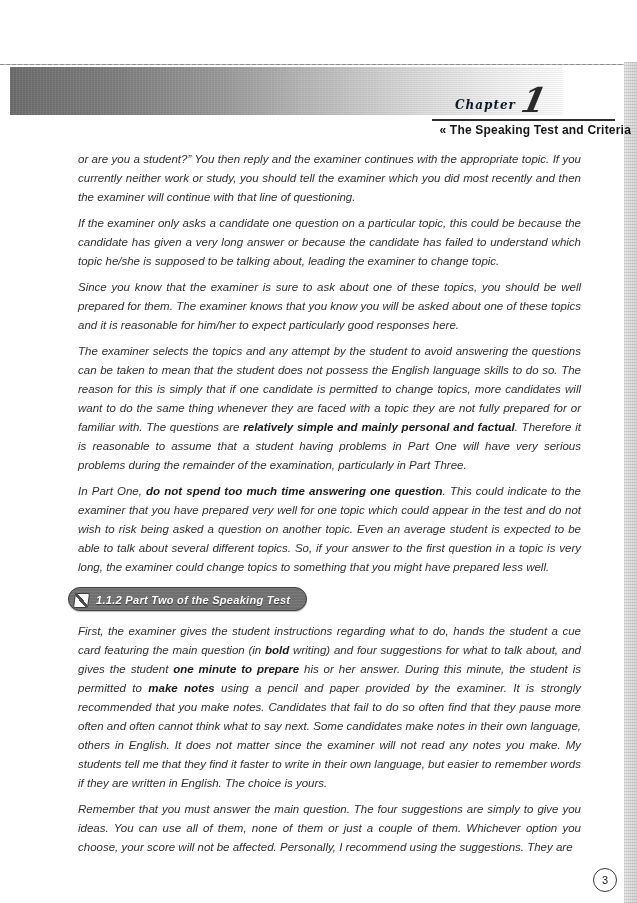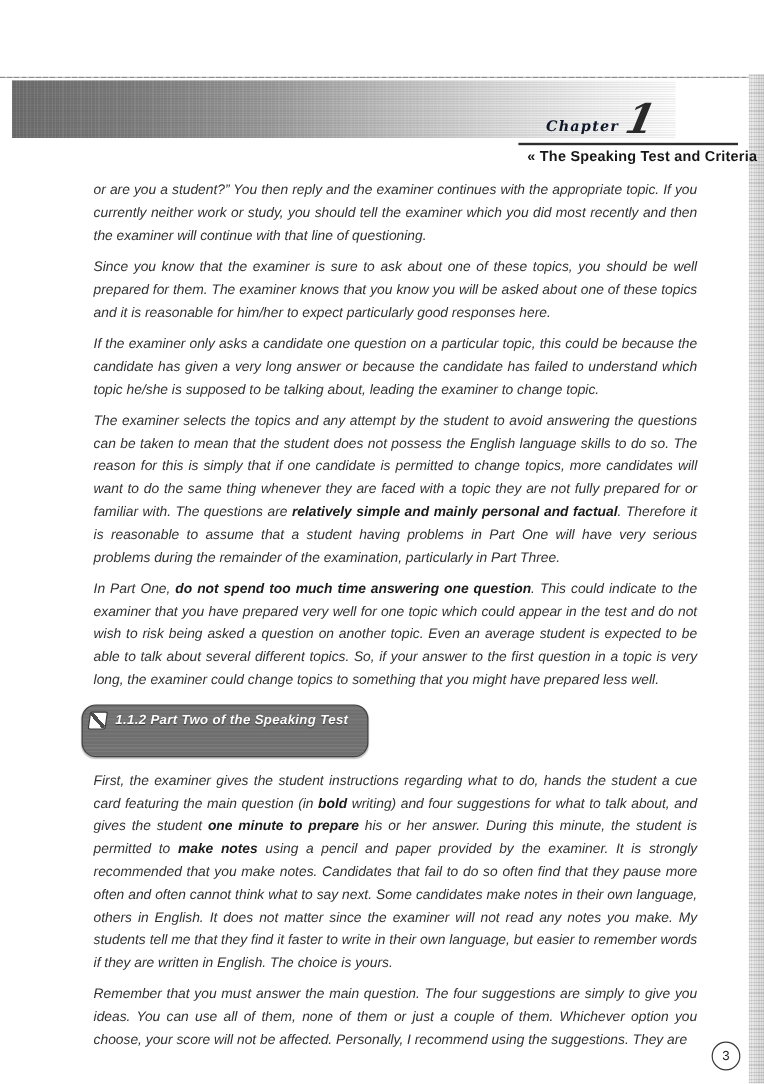--- a/index.html
+++ b/index.html
@@ -62,21 +62,21 @@
   
   .section-heading{
     margin:10px 0 11px -10px;
     display:flex;align-items:center;gap:7px;
     width:fit-content;
     background:
       repeating-linear-gradient(0deg,rgba(255,255,255,.08) 0 1px,transparent 1px 3px),
       #6f6f6f;
     border:1px solid #424242;
     border-radius:12px;
-    padding:3px 16px 20px 5px;
+    padding:3px 16px 0 5px;
     box-shadow:0 1px 1px rgba(0,0,0,.25);
   }
   .heading-icon{
     width:13px;height:13px;flex:0 0 auto;
     background:
       linear-gradient(45deg,transparent 42%,#4c4c4c 42%,#4c4c4c 58%,transparent 58%),
       #ffffff;
     border:1px solid #3d3d3d;border-radius:2px;
     transform:skewX(-8deg);
   }
@@ -104,22 +104,22 @@
   <div class="chapter-block">
     <span class="chapter-word">Chapter</span>
     <span class="chapter-num">1</span>
     <div class="chapter-rule"></div>
     <div class="chapter-subtitle">« The Speaking Test and Criteria</div>
   </div>
 
   <main class="content">
     <div id="section1">
         <p><span>or are you a student?” You then reply and the examiner continues with the appropriate topic. If you currently neither work or study, you should tell the examiner which you did most recently and then the examiner will continue with that line of questioning.</span></p>
+        <p><span>If the examiner only asks a candidate one question on a particular topic, this could be because the candidate has given a very long answer or because the candidate has failed to understand which topic he/she is supposed to be talking about, leading the examiner to change topic.</span></p>
         <p><span>Since you know that the examiner is sure to ask about one of these topics, you should be well prepared for them. The examiner knows that you know you will be asked about one of these topics and it is reasonable for him/her to expect particularly good responses here.</span></p>
-        <p><span>If the examiner only asks a candidate one question on a particular topic, this could be because the candidate has given a very long answer or because the candidate has failed to understand which topic he/she is supposed to be talking about, leading the examiner to change topic.</span></p>
         <p><span>The examiner selects the topics and any attempt by the student to avoid answering the questions can be taken to mean that the student does not possess the English language skills to do so. The reason for this is simply that if one candidate is permitted to change topics, more candidates will want to do the same thing whenever they are faced with a topic they are not fully prepared for or familiar with. The questions are </span><b>relatively simple and mainly personal and factual</b><span>. Therefore it is reasonable to assume that a student having problems in Part One will have very serious problems during the remainder of the examination, particularly in Part Three.</span></p>
         <p><span>In Part One, </span><b>do not spend too much time answering one question</b><span>. This could indicate to the examiner that you have prepared very well for one topic which could appear in the test and do not wish to risk being asked a question on another topic. Even an average student is expected to be able to talk about several different topics. So, if your answer to the first question in a topic is very long, the examiner could change topics to something that you might have prepared less well.</span></p>
       </div>
 
     <div class="section-heading">
       <span class="heading-icon"></span>
       <span class="heading-text">1.1.2 Part Two of the Speaking Test</span>
     </div>
 
     <div id="section2">

